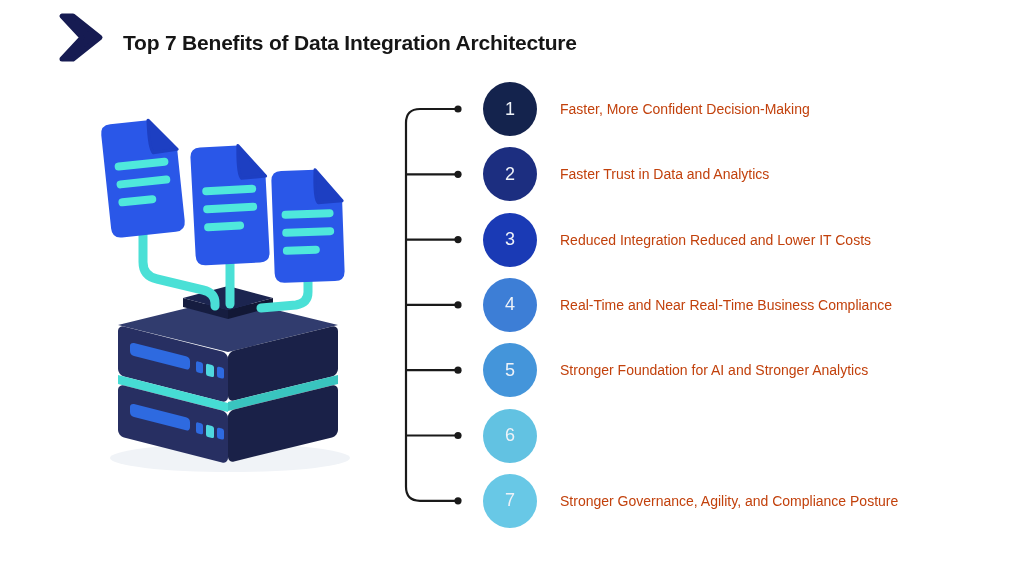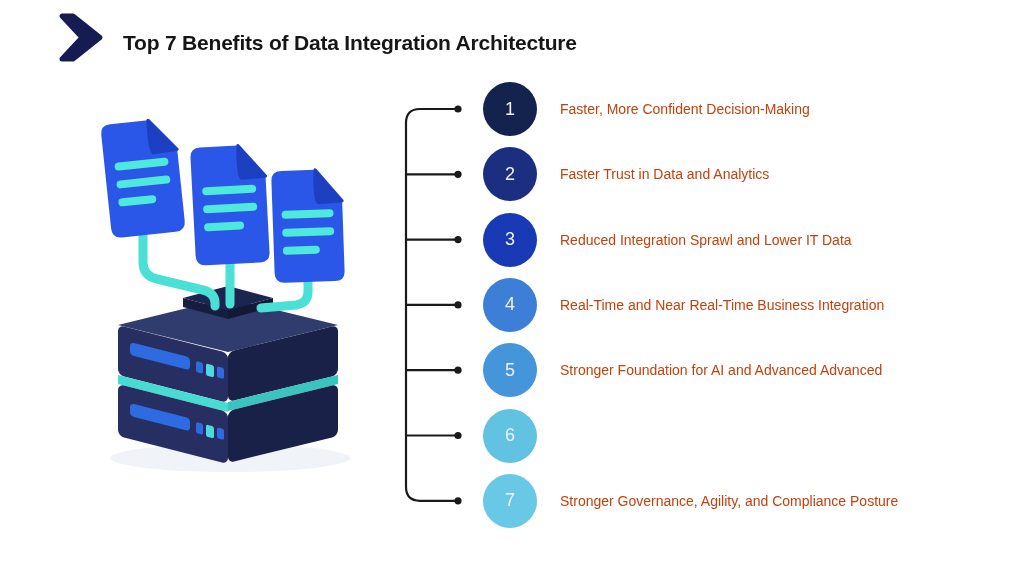--- a/index.html
+++ b/index.html
@@ -143,33 +143,33 @@
       <div class="benefit-row" style="top: 65.3px;">
       <div class="benefit-circle" style="background: rgb(28, 46, 128);">
         <span class="benefit-number">2</span>
       </div>
       <div class="benefit-label">Faster Trust in Data and Analytics</div>
     </div>
       <div class="benefit-row" style="top: 130.6px;">
       <div class="benefit-circle" style="background: rgb(26, 58, 181);">
         <span class="benefit-number">3</span>
       </div>
-      <div class="benefit-label">Reduced Integration Sprawl and Lower IT Data</div>
+      <div class="benefit-label">Reduced Integration Reduced and Lower IT Costs</div>
     </div>
       <div class="benefit-row" style="top: 195.9px;">
       <div class="benefit-circle" style="background: rgb(61, 126, 214);">
         <span class="benefit-number">4</span>
       </div>
-      <div class="benefit-label">Real-Time and Near Real-Time Business Integration</div>
+      <div class="benefit-label">Real-Time and Near Real-Time Business Compliance</div>
     </div>
       <div class="benefit-row" style="top: 261.2px;">
       <div class="benefit-circle" style="background: rgb(68, 149, 218);">
         <span class="benefit-number">5</span>
       </div>
-      <div class="benefit-label">Stronger Foundation for AI and Advanced Advanced</div>
+      <div class="benefit-label">Stronger Foundation for AI and Stronger Analytics</div>
     </div>
       <div class="benefit-row" style="top: 326.5px;">
       <div class="benefit-circle" style="background: rgb(98, 194, 226);">
         <span class="benefit-number">6</span>
       </div>
     </div>
       <div class="benefit-row" style="top: 391.8px;">
       <div class="benefit-circle" style="background: rgb(104, 200, 230);">
         <span class="benefit-number">7</span>
       </div>

